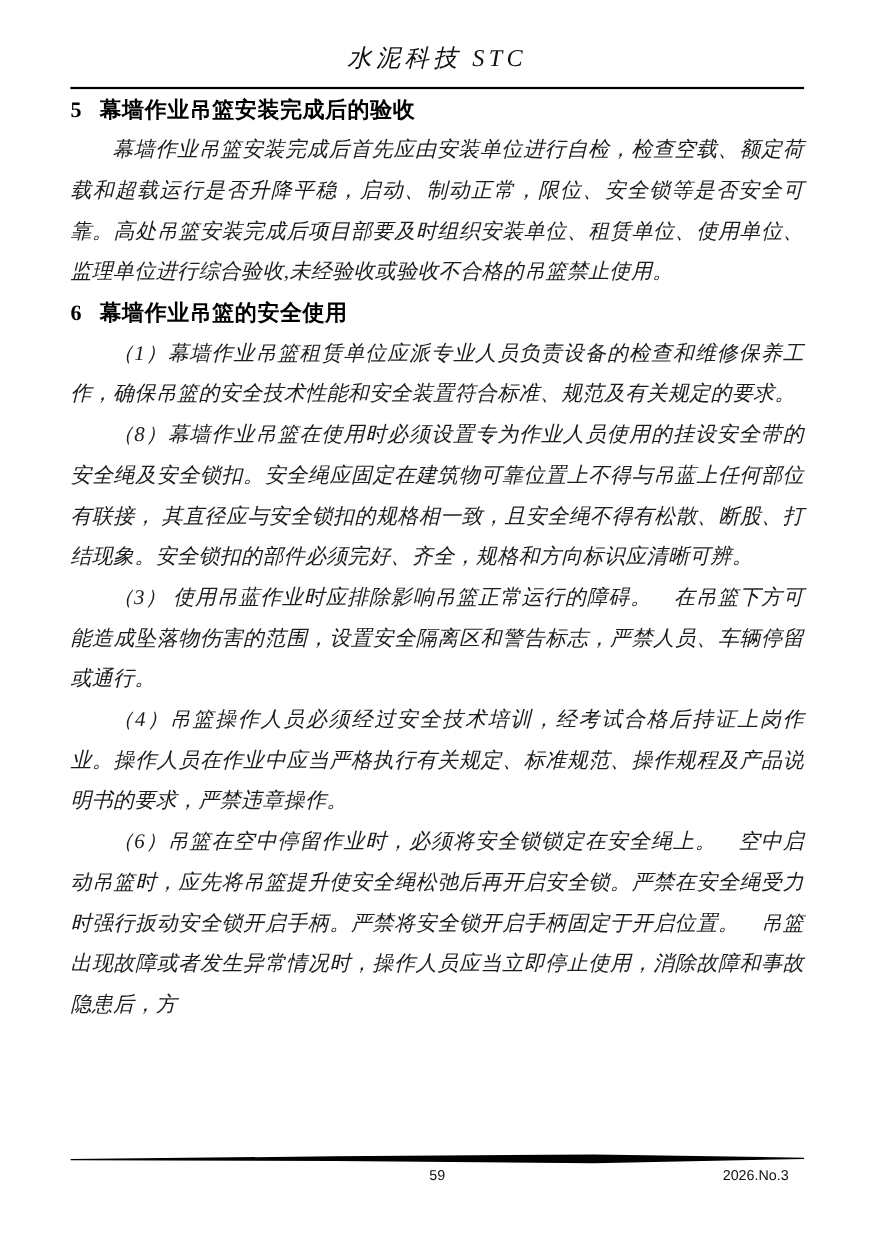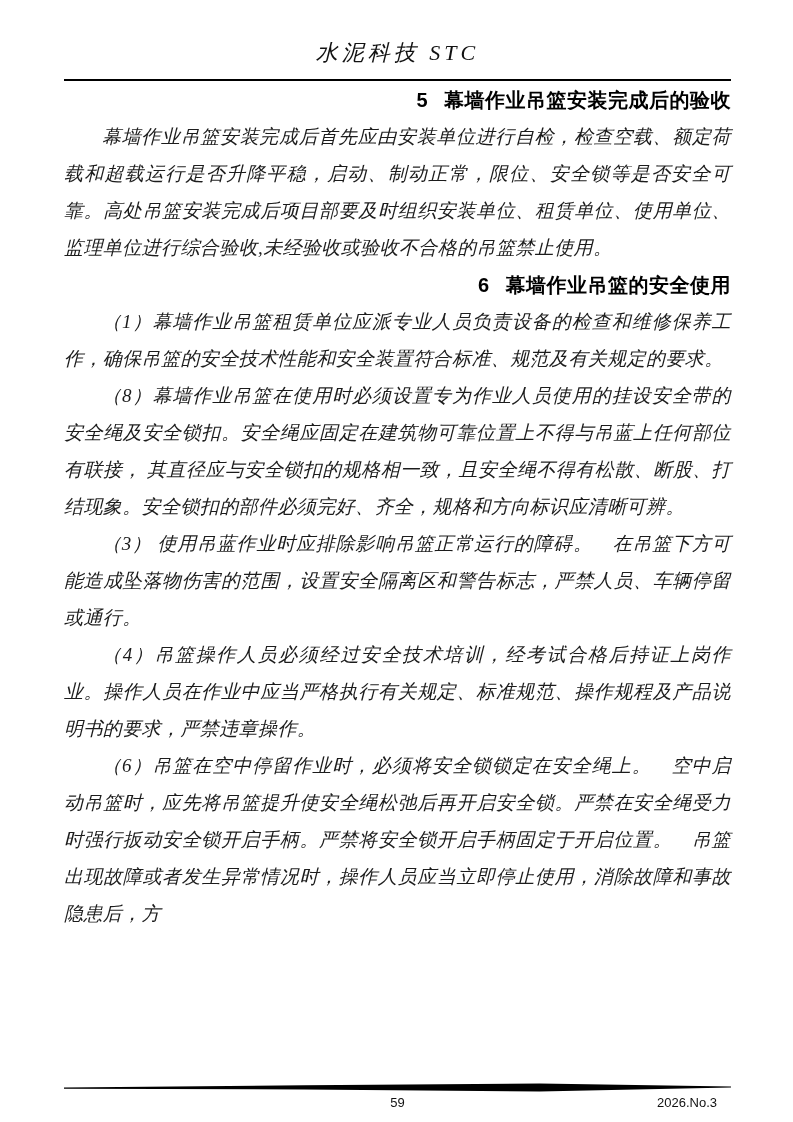--- a/index.html
+++ b/index.html
@@ -22,44 +22,43 @@
     color: #111;
     line-height: 34px;
     margin-bottom: 9px;
     font-family: "Liberation Serif", serif;
   }
   .header-rule {
     height: 2px;
     background: #000;
   }
   .section-heading {
-    font-family: Liberation Sans, sans-serif;
+    font-family: Liberation Serif, serif;
     font-weight: bold;
     font-size: 20px;
     color: #000;
     line-height: 30px;
     margin: 4px 0 3px 0;
     letter-spacing: 0.5px;
-    text-align: right;
   }
   .section-heading .section-number { margin-right: 16px; }
   .body-para {
     font-size: 19px;
     line-height: 37px;
     text-align: justify;
     text-indent: 2em;
     letter-spacing: 0.4px;
     color: #1c1c1c;
     font-style: italic;
   }
   .footer {
     position: absolute;
     left: 64px;
     right: 62px;
-    top: 1083px;
+    top: 1049px;
   }
   .footer-bar { display: block; width: 100%; height: 10px; }
   .footer-text {
     position: relative;
     margin-top: 1px;
     font-family: "Liberation Sans", sans-serif;
     font-size: 13px;
     color: #111;
     height: 18px;
     line-height: 18px;

